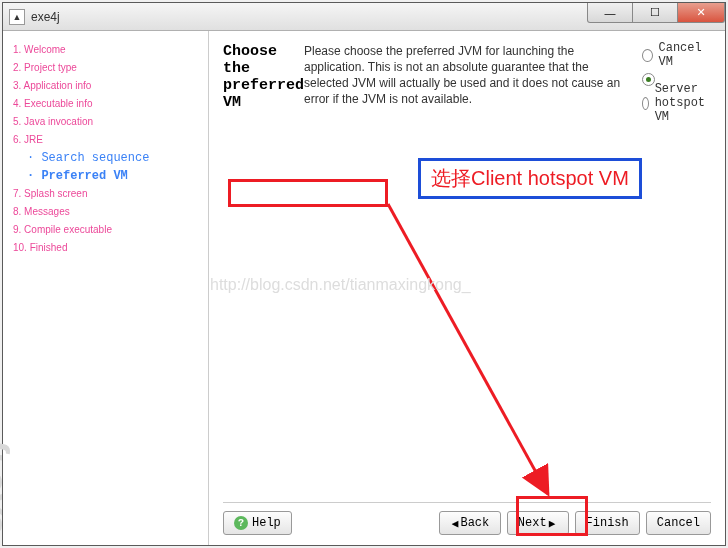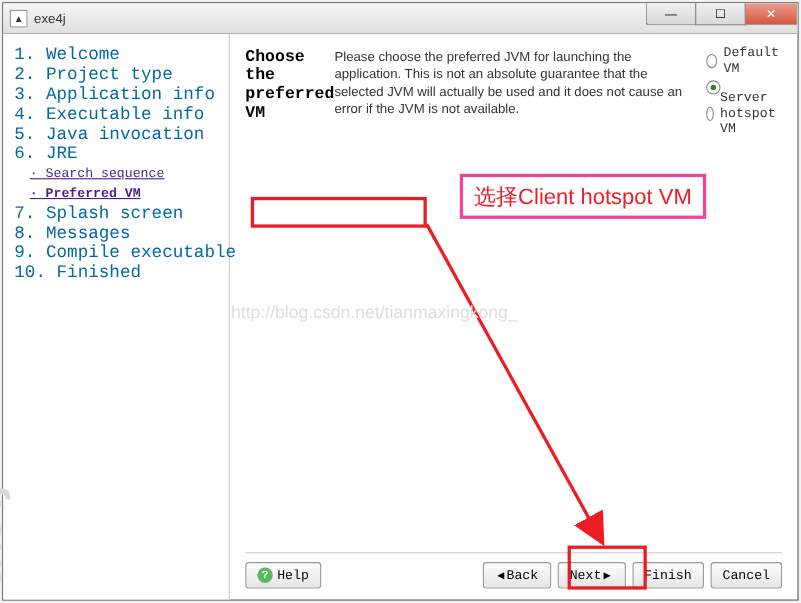--- a/index.html
+++ b/index.html
@@ -11,43 +11,43 @@
 .titlebar .icon { width: 16px; height: 16px; background: #fff; border: 1px solid #999; margin-right: 6px; display: inline-flex; align-items: center; justify-content: center; font-size: 9px; color: #333; }
 .titlebar .title { font-size: 12px; color: #333; }
 .winbtns { position: absolute; right: 0; top: 0; display: flex; }
 .winbtn { width: 46px; height: 20px; border: 1px solid #888; border-top: none; display: flex; align-items: center; justify-content: center; font-family: sans-serif; font-size: 11px; background: linear-gradient(to bottom, #f0f0f0, #d8d8d8); margin-left: -1px; }
 .winbtn.min { border-bottom-left-radius: 3px; }
 .winbtn.close { background: linear-gradient(to bottom, #e89e8e, #d9543f); color: #fff; border-bottom-right-radius: 3px; width: 48px; }
 
 .body { display: flex; height: calc(100% - 28px); }
 
 .sidebar { width: 206px; background: #fff; border-right: 1px solid #ccc; padding: 10px 0 0 10px; position: relative; }
-.step { font-family: Liberation Mono, monospace; font-size: 16px; color: #0369a1; line-height: 18px; white-space: nowrap; }
+.step { font-family: Liberation Sans, sans-serif; font-size: 10px; color: #ec4899; line-height: 18px; white-space: nowrap; }
 .advlabel { font-family: "Courier New", monospace; font-size: 11px; color: #555; line-height: 18px; margin-top: 2px; }
-.substep { font-family: "Courier New", monospace; font-size: 12px; color: #4c1d95; line-height: 18px; padding-left: 14px; text-decoration: underline; }
+.substep { font-family: "Courier New", monospace; font-size: 12px; color: #3b82f6; line-height: 18px; padding-left: 14px; }
 .substep.current { font-weight: bold; }
 .brand { position: absolute; left: 8px; bottom: 10px; font-family: Arial, sans-serif; font-size: 40px; font-weight: bold; font-style: italic; color: #d8d8d8; transform: rotate(-90deg); transform-origin: left bottom; letter-spacing: -1px; }
 
 .main { flex: 1; padding: 12px 14px 10px 14px; position: relative; display: flex; flex-direction: row; }
 .heading { font-family: "Courier New", monospace; font-size: 15px; font-weight: bold; color: #000; margin-bottom: 10px; }
 .desc { font-family: Liberation Sans, sans-serif; font-size: 12px; color: #333; line-height: 16px; margin-bottom: 20px; }
 
 .radiogroup { margin-left: 8px; }
 .radiorow { display: flex; align-items: center; height: 24px; font-family: "Courier New", monospace; font-size: 12px; color: #333; }
 .radio { width: 13px; height: 13px; border: 1px solid #888; border-radius: 50%; margin-right: 6px; display: inline-flex; align-items: center; justify-content: center; background: #fff; }
 .radio.selected::after { content: ""; width: 5px; height: 5px; background: #3b7d23; border-radius: 50%; }
 
 .btnbar { position: absolute; bottom: 10px; left: 14px; right: 14px; border-top: 1px solid #ccc; padding-top: 8px; display: flex; align-items: center; }
 .btn { height: 24px; padding: 0 10px; border: 1px solid #999; border-radius: 3px; background: linear-gradient(to bottom, #fdfdfd, #e5e5e5); font-family: "Courier New", monospace; font-size: 12px; display: inline-flex; align-items: center; justify-content: center; cursor: pointer; margin-left: 6px; min-width: 62px; }
 .btn.help { margin-left: 0; margin-right: auto; }
 .helpicon { width: 14px; height: 14px; border-radius: 50%; background: #5cb85c; color: #fff; font-size: 10px; font-weight: bold; display: inline-flex; align-items: center; justify-content: center; margin-right: 4px; }
 .arrow { font-size: 11px; margin: 0 2px; }
 
 .redbox { position: absolute; border: 3px solid #ed1c24; pointer-events: none; }
-.annotation { position: absolute; border: 3px solid #ec4899; color: #ed1c24; font-size: 20px; font-family: "Microsoft YaHei", sans-serif; padding: 4px 10px; background: rgba(255,255,255,0.0); pointer-events: none; }
+.annotation { position: absolute; border: 3px solid #1d4ed8; color: #ed1c24; font-size: 20px; font-family: "Microsoft YaHei", sans-serif; padding: 4px 10px; background: rgba(255,255,255,0.0); pointer-events: none; }
 .watermark { position: absolute; top: 276px; left: 210px; font-size: 16px; color: #ddd; font-family: Arial, sans-serif; pointer-events: none; }
 
 svg.arrow-svg { position: absolute; pointer-events: none; }
 </style>
 </head>
 <body>
 
 <div class="window">
   <div class="titlebar">
     <span class="icon">▲</span>
@@ -76,21 +76,21 @@
       <div class="brand">exe4j</div>
     </div>
 
     <div class="main">
       <div class="heading">Choose the preferred VM</div>
       <div class="desc">Please choose the preferred JVM for launching the application. This is not an absolute guarantee that the selected JVM will actually be used and it does not cause an error if the JVM is not available.</div>
 
       <div class="radiogroup">
         <div class="radiorow">
           <span class="radio"></span>
-          <span>Default VM</span>
+          <span>Cancel VM</span>
         </div>
         <div class="radiorow">
           <span class="radio selected"></span>
         </div>
         <div class="radiorow">
           <span class="radio"></span>
           <span>Server hotspot VM</span>
         </div>
       </div>
 

